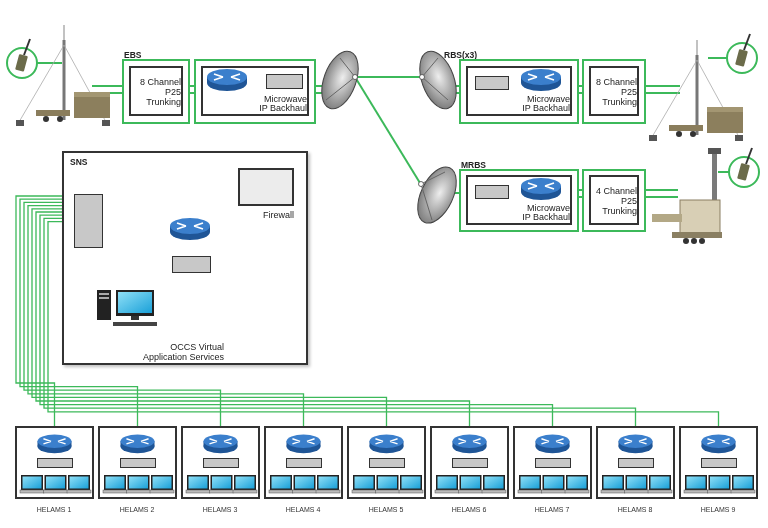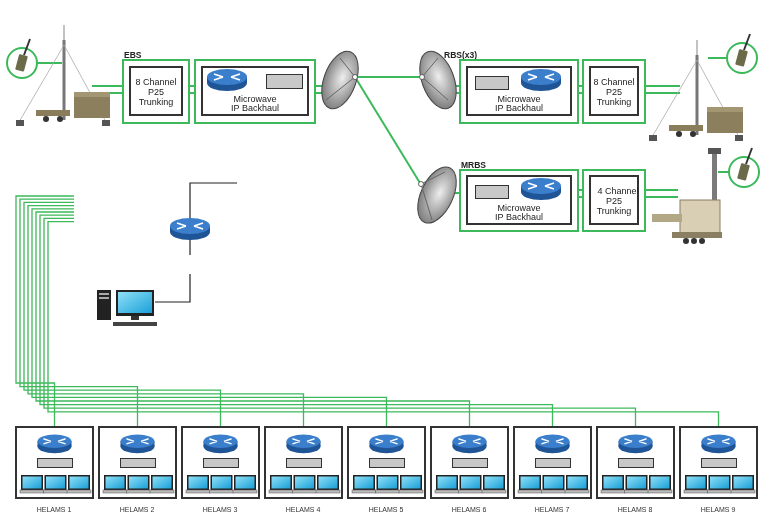--- a/index.html
+++ b/index.html
@@ -1,19 +1,19 @@
 <!DOCTYPE html>
 <html><head>
 <meta charset="utf-8">
 <style>
   html, body { margin:0; padding:0; background:#fff; }
   #stage { position:relative; width:768px; height:528px; overflow:hidden; background:#fff;
            font-family:"Liberation Sans", sans-serif; color:#222; }
   svg.layer { position:absolute; left:0; top:0; }
-  .lbl { position:absolute; font-size:9px; text-align:center; line-height:10px; color:#222; }
+  .lbl { position:absolute; font-size:9px; text-align:right; line-height:10px; color:#222; }
   .bold { font-weight:bold; font-size:8.5px; text-align:center; }
   .gbox { position:absolute; border:2px solid #3cb95a; background:#fff; box-sizing:border-box; }
   .kbox { position:absolute; border:2px solid #333; background:#fff; box-sizing:border-box; }
   .grey { position:absolute; background:#c8c8c8; border:1.5px solid #333; box-sizing:border-box; }
   .helams-label { position:absolute; font-size:7px; text-align:center; width:78px; color:#333; }
 </style>
 </head>
 <body>
 
 <div id="stage">
@@ -98,25 +98,34 @@
 
   <div class="lbl bold" style="left:461px;top:160px;">MRBS</div>
   <div class="gbox" style="left:459px;top:169px;width:120px;height:63px;"></div>
   <div class="kbox" style="left:466px;top:175px;width:106px;height:50px;">
     <div class="grey" style="left:7px;top:8px;width:34px;height:14px;"></div>
     <div class="lbl" style="left:0;top:26px;width:102px;">Microwave</div>
     <div class="lbl" style="left:0;top:35px;width:102px;">IP Backhaul</div>
   </div>
   <div class="gbox" style="left:582px;top:169px;width:64px;height:63px;"></div>
   <div class="kbox" style="left:589px;top:175px;width:50px;height:50px;">
-    <div class="lbl" style="left:0;top:9px;width:54px;">4 Channel</div>
+    <div class="lbl" style="left:0;top:9px;width:46px;">4 Channel</div>
     <div class="lbl" style="left:0;top:19px;width:46px;">P25</div>
     <div class="lbl" style="left:0;top:29px;width:46px;">Trunking</div>
   </div>
 
+  <div class="kbox" style="left:62px;top:151px;width:246px;height:214px;border-width:2px;box-shadow:2px 2px 3px rgba(0,0,0,0.25);">
+    <div class="lbl bold" style="left:6px;top:4px;">SNS</div>
+    <div class="grey" style="left:10px;top:41px;width:29px;height:54px;"></div>
+    <div class="kbox" style="left:174px;top:15px;width:56px;height:38px;border-width:2px;background:#ececec;"></div>
+    <div class="lbl" style="left:174px;top:57px;width:56px;">Firewall</div>
+    <div class="grey" style="left:108px;top:103px;width:39px;height:17px;"></div>
+    <div class="lbl" style="left:10px;top:189px;width:150px;">OCCS Virtual</div>
+    <div class="lbl" style="left:10px;top:199px;width:150px;">Application Services</div>
+  </div>
 
   <div id="helams-row">
       <div class="kbox" style="left: 15px; top: 426px; width: 79px; height: 73px; border-width: 2px;">
         <div class="grey" style="left: 19.5px; top: 30px; width: 36px; height: 10px;"></div>
       </div>
       <div class="helams-label" style="left: 15px; top: 506px;">HELAMS 1</div>
       <div class="kbox" style="left: 98px; top: 426px; width: 79px; height: 73px; border-width: 2px;">
         <div class="grey" style="left: 19.5px; top: 30px; width: 36px; height: 10px;"></div>
       </div>
       <div class="helams-label" style="left: 98px; top: 506px;">HELAMS 2</div>

